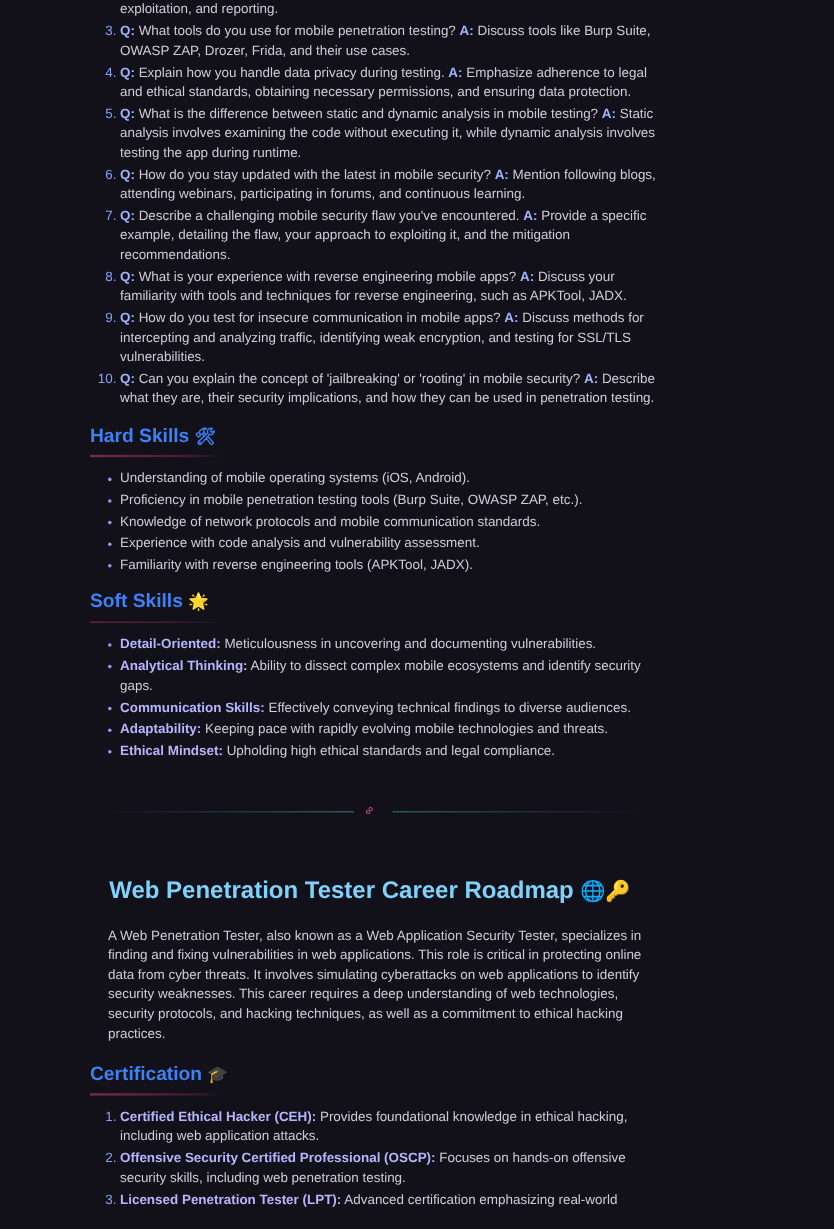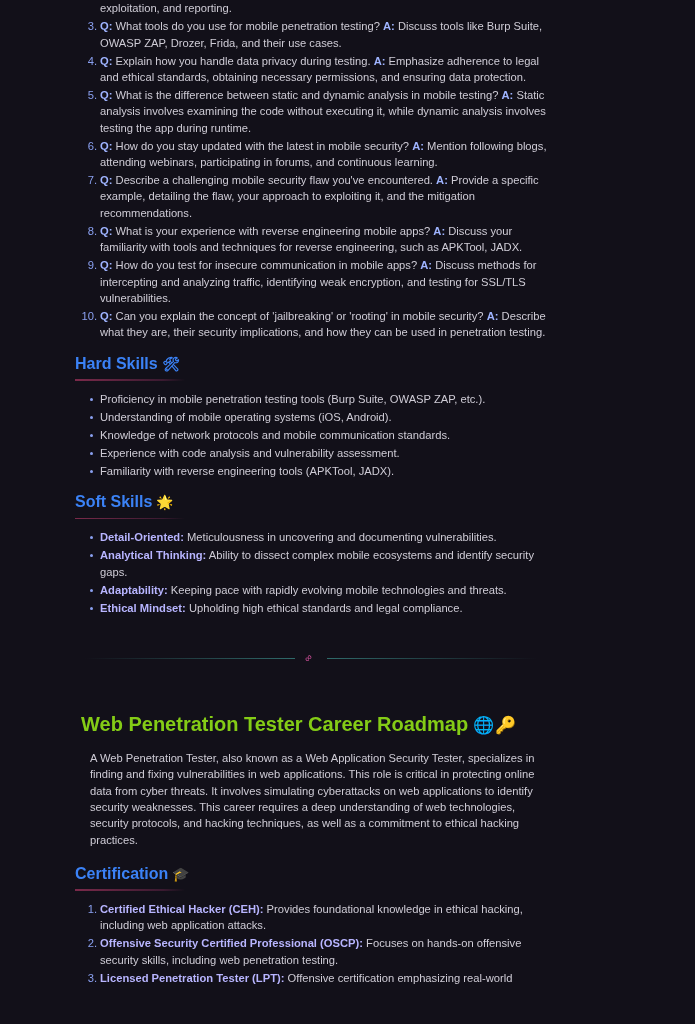--- a/index.html
+++ b/index.html
@@ -25,21 +25,21 @@
     position:absolute; left:0; bottom:0; width:110px; height:1.5px;
     background:linear-gradient(90deg,#7a2a4a,#3a1a30 80%,transparent);
   }
   .bul li { position:relative; padding-left:25px; margin-bottom:1.8px; }
   .bul li:before { content:""; position:absolute; left:15px; top:7px; width:3px; height:3px; border-radius:50%; background:#8aa0f0; }
   .lbl { color:#b8b5ff; font-weight:bold; }
   .divider { position:relative; height:20px; margin:0 -2px; }
   .divider .l1 { position:absolute; left:12px; top:10px; width:210px; height:1px; background:linear-gradient(90deg,transparent,#2f6a6a); }
   .divider .l2 { position:absolute; left:254px; top:10px; width:210px; height:1px; background:linear-gradient(90deg,#2f6a6a,transparent); }
   .divider .sym { position:absolute; left:232px; top:2px; color:#d0509a; font-size:10px; transform:rotate(-45deg); }
-  h1 { margin:6px; font-size:20px; font-weight:bold; color:#84cc16; line-height:26px; }
+  h1 { margin:16px; font-size:20px; font-weight:bold; color:#7dd3fc; line-height:26px; }
   p { margin:15px; }
   .emoji { font-family:"DejaVu Sans", sans-serif; font-size:14px; }
 </style>
 </head>
 <body>
 
 <div class="content">
   <div style="margin-top:0px;" class="cont-line">exploitation, and reporting.</div>
 
   <ol class="qa" style="margin-top:1px;">
@@ -48,44 +48,45 @@
     <li><span class="num">5.</span><span class="q">Q:</span><span> What is the difference between static and dynamic analysis in mobile testing? </span><span class="q">A:</span><span> Static analysis involves examining the code without executing it, while dynamic analysis involves testing the app during runtime.</span></li>
     <li><span class="num">6.</span><span class="q">Q:</span><span> How do you stay updated with the latest in mobile security? </span><span class="q">A:</span><span> Mention following blogs, attending webinars, participating in forums, and continuous learning.</span></li>
     <li><span class="num">7.</span><span class="q">Q:</span><span> Describe a challenging mobile security flaw you've encountered. </span><span class="q">A:</span><span> Provide a specific example, detailing the flaw, your approach to exploiting it, and the mitigation recommendations.</span></li>
     <li><span class="num">8.</span><span class="q">Q:</span><span> What is your experience with reverse engineering mobile apps? </span><span class="q">A:</span><span> Discuss your familiarity with tools and techniques for reverse engineering, such as APKTool, JADX.</span></li>
     <li><span class="num">9.</span><span class="q">Q:</span><span> How do you test for insecure communication in mobile apps? </span><span class="q">A:</span><span> Discuss methods for intercepting and analyzing traffic, identifying weak encryption, and testing for SSL/TLS vulnerabilities.</span></li>
     <li><span class="num">10.</span><span class="q">Q:</span><span> Can you explain the concept of 'jailbreaking' or 'rooting' in mobile security? </span><span class="q">A:</span><span> Describe what they are, their security implications, and how they can be used in penetration testing.</span></li>
   </ol>
 
   <h2 style="margin-top:12px;"><span>Hard Skills</span> <span class="emoji">🛠</span><span class="uline"></span></h2>
   <ul class="bul" style="margin-top:10px;">
+    <li>Understanding of mobile operating systems (iOS, Android).</li>
     <li>Proficiency in mobile penetration testing tools (Burp Suite, OWASP ZAP, etc.).</li>
-    <li>Understanding of mobile operating systems (iOS, Android).</li>
     <li>Knowledge of network protocols and mobile communication standards.</li>
     <li>Experience with code analysis and vulnerability assessment.</li>
     <li>Familiarity with reverse engineering tools (APKTool, JADX).</li>
   </ul>
 
   <h2 style="margin-top:12px;"><span>Soft Skills</span> <span class="emoji">🌟</span><span class="uline"></span></h2>
   <ul class="bul" style="margin-top:10px;">
     <li><span class="lbl">Detail-Oriented:</span><span> Meticulousness in uncovering and documenting vulnerabilities.</span></li>
     <li><span class="lbl">Analytical Thinking:</span><span> Ability to dissect complex mobile ecosystems and identify security gaps.</span></li>
+    <li><span class="lbl">Communication Skills:</span><span> Effectively conveying technical findings to diverse audiences.</span></li>
     <li><span class="lbl">Adaptability:</span><span> Keeping pace with rapidly evolving mobile technologies and threats.</span></li>
     <li><span class="lbl">Ethical Mindset:</span><span> Upholding high ethical standards and legal compliance.</span></li>
   </ul>
 
   <div class="divider" style="margin-top:32px;">
     <div class="l1"></div>
     <div class="sym">∞</div>
     <div class="l2"></div>
   </div>
 
   <h1 style="margin-top:43px;"><span>Web Penetration Tester Career Roadmap</span> <span class="emoji" style="font-size:17px;">🌐🔑</span></h1>
 
   <p style="margin-top:12px;">A Web Penetration Tester, also known as a Web Application Security Tester, specializes in finding and fixing vulnerabilities in web applications. This role is critical in protecting online data from cyber threats. It involves simulating cyberattacks on web applications to identify security weaknesses. This career requires a deep understanding of web technologies, security protocols, and hacking techniques, as well as a commitment to ethical hacking practices.</p>
 
   <h2 style="margin-top:10px;"><span>Certification</span> <span class="emoji">🎓</span><span class="uline"></span></h2>
   <ol class="qa" style="margin-top:10px;">
     <li><span class="num">1.</span><span class="lbl">Certified Ethical Hacker (CEH):</span><span> Provides foundational knowledge in ethical hacking, including web application attacks.</span></li>
     <li><span class="num">2.</span><span class="lbl">Offensive Security Certified Professional (OSCP):</span><span> Focuses on hands-on offensive security skills, including web penetration testing.</span></li>
-    <li><span class="num">3.</span><span class="lbl">Licensed Penetration Tester (LPT):</span><span> Offensive certification emphasizing real-world</span></li>
+    <li><span class="num">3.</span><span class="lbl">Licensed Penetration Tester (LPT):</span><span> Advanced certification emphasizing real-world</span></li>
   </ol>
 </div>
 
 </body></html>

